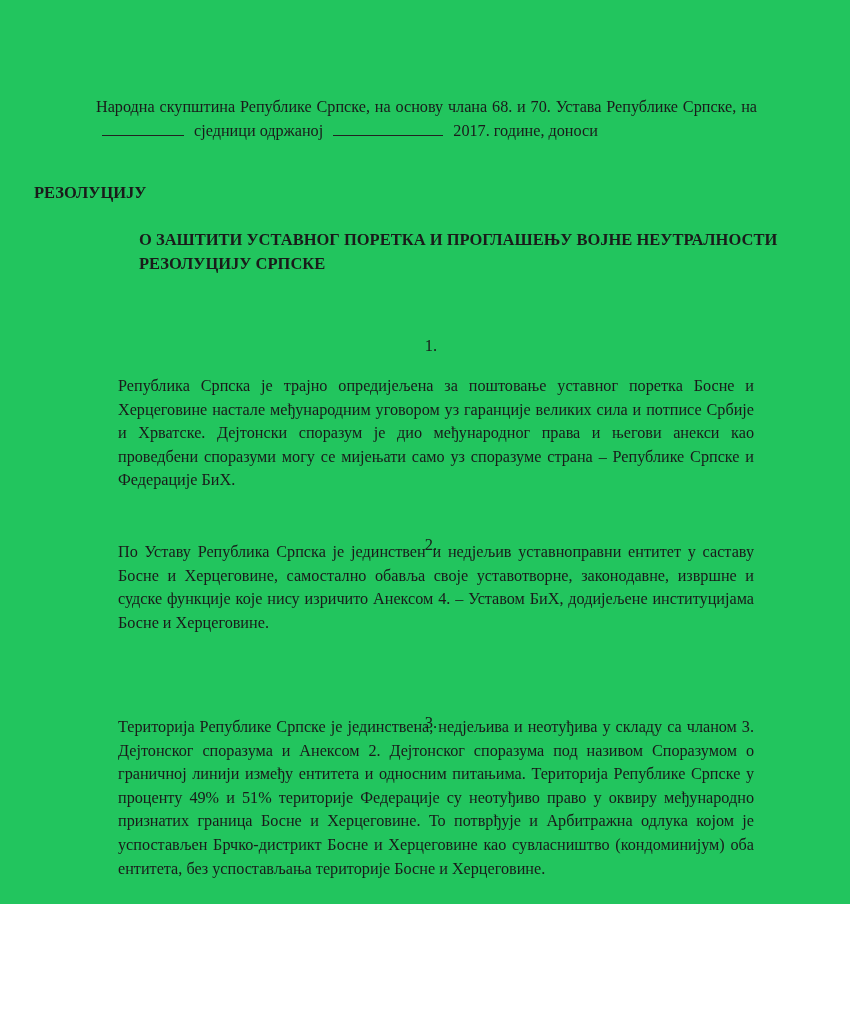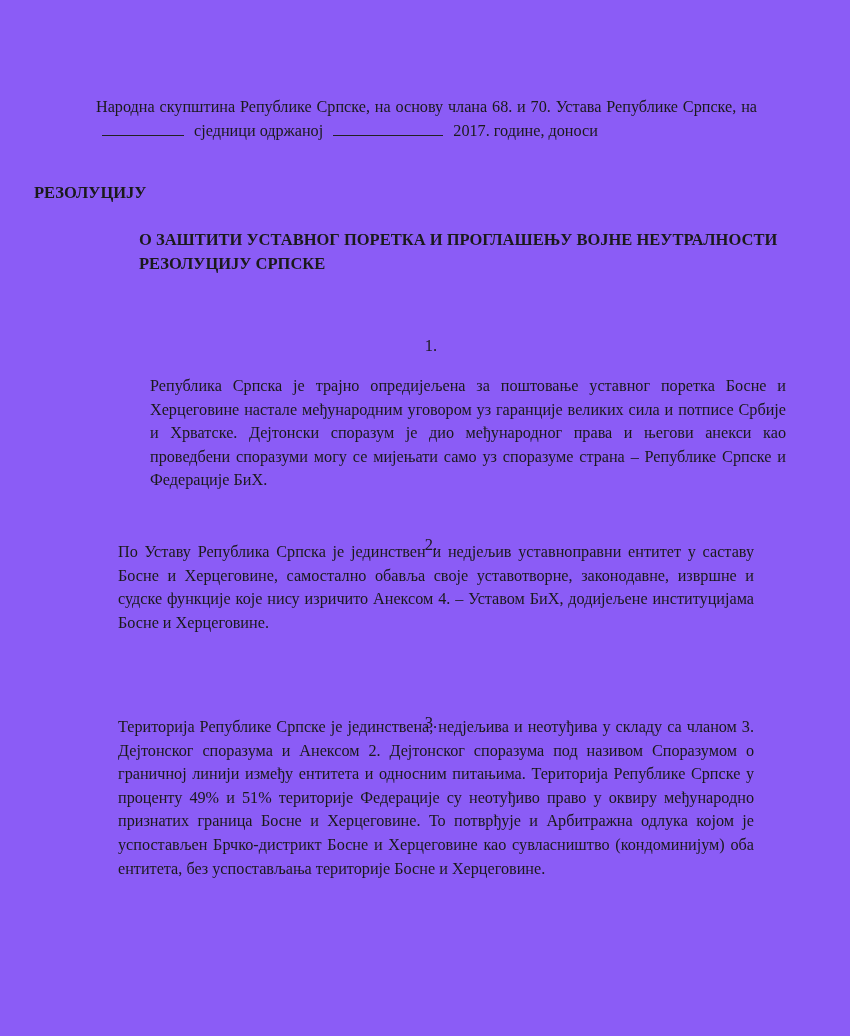--- a/index.html
+++ b/index.html
@@ -1,21 +1,21 @@
 <!DOCTYPE html>
 <html><head>
   <meta charset="utf-8">
   <style>
     html, body { margin: 0; padding: 0; background: #ffffff; }
     body {
       width: 850px; height: 1036px; position: relative; overflow: hidden;
       font-family: "Liberation Serif", "DejaVu Serif", serif;
       color: #1a1a1a;
     }
-    .page { position: absolute; left: 0; top: 0; width: 850px; height: 1036px; background: #8b5cf6; }
+    .page { position: absolute; left: 0; top: 0; width: 850px; height: 904px; background: #22c55e; }
     .intro {
       position: absolute; left: 96px; top: 95px; width: 661px;
       font-size: 16.2px; line-height: 24px; text-align: justify;
     }
     .blank { display: inline-block; border-bottom: 1px solid #222; height: 14px; vertical-align: baseline; }
     .blank.b1 { width: 82px; margin: 0 6px; }
     .blank.b2 { width: 110px; margin: 0 6px; }
     .title {
       position: absolute; left: 0; width: 850px; text-align: left;
       font-weight: bold; font-size: 16.5px; line-height: 24px; padding-left: 34px;
@@ -26,21 +26,21 @@
       position: absolute; left: 0; width: 862px; text-align: center;
       font-size: 16.5px; line-height: 24px;
     }
     .n1 { top: 334px; }
     .n2 { top: 533px; }
     .n3 { top: 711px; }
     .para {
       position: absolute; left: 118px; width: 636px;
       font-size: 16.2px; line-height: 23.6px; text-align: justify;
     }
-    .p1 { top: 375px; margin-left: 32px; }
+    .p1 { top: 375px; }
     .p2 { top: 541px; }
     .p3 { top: 716px; }
   </style>
 </head>
 <body>
 
 <div class="page">
   <div class="intro">
     <span>Народна скупштина Републике Српске, на основу члана 68. и 70. Устава Републике Српске, на</span>
     <span class="blank b1"></span>

